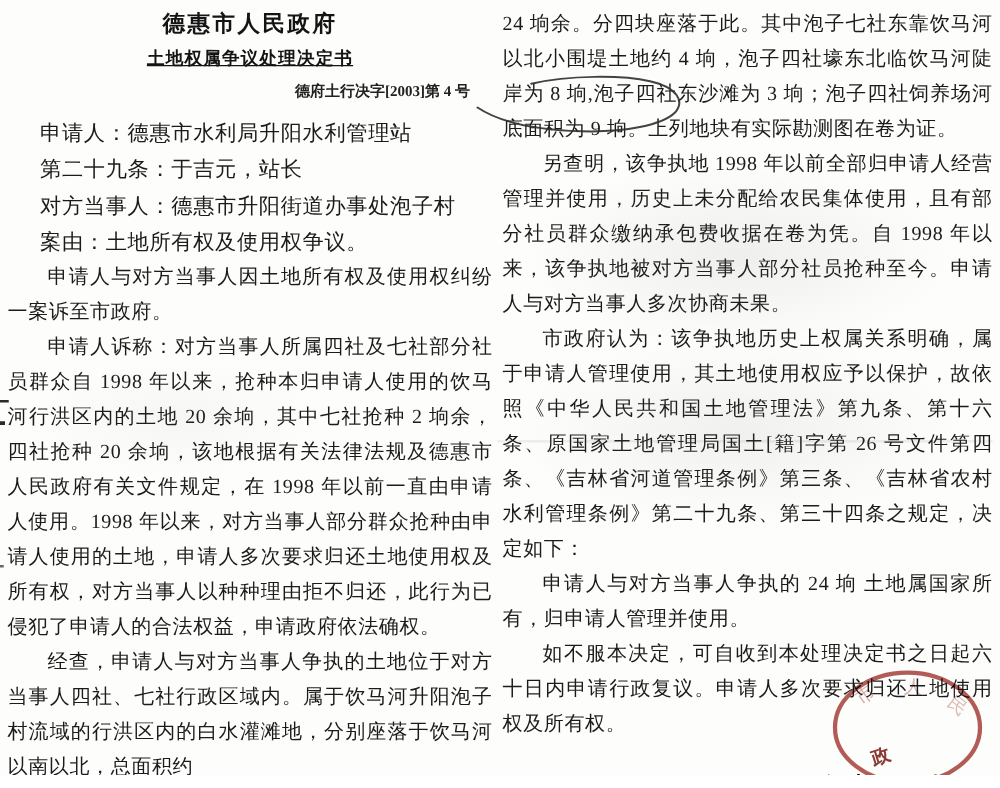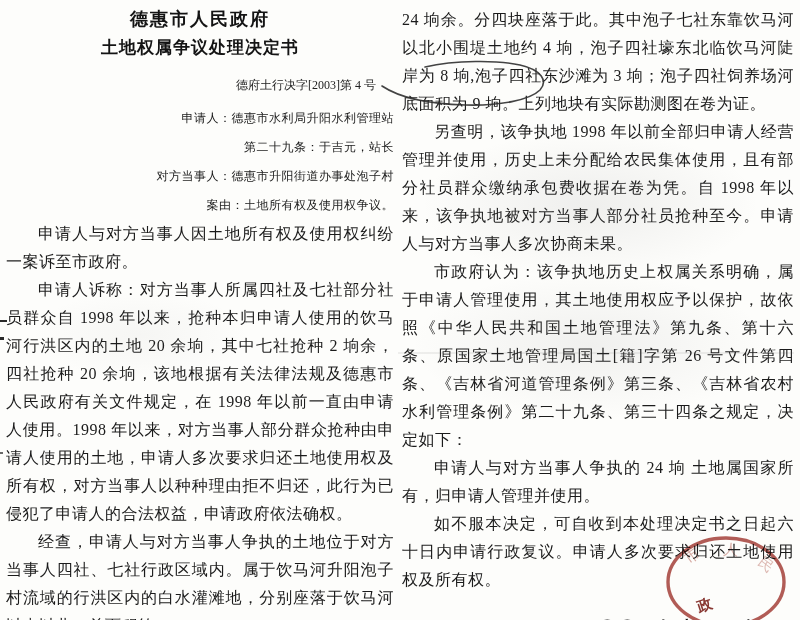--- a/index.html
+++ b/index.html
@@ -25,38 +25,37 @@
   .col-right { left: 402px; width: 392px; }
 
   .doc-title {
     text-align: center;
     font-weight: bold;
     font-size: 18px;
     line-height: 27px;
     letter-spacing: 2px;
     color: #141414;
   }
-  .doc-title.second { font-size: 17px; line-height: 29px; letter-spacing: 1px; }
+  .doc-title.second { font-size: 14px; line-height: 29px; letter-spacing: 1px; text-decoration: underline; }
   .doc-number {
     text-align: right;
     font-size: 12px;
-    font-weight: normal;
+    font-weight: bold;
     line-height: 18px;
     padding-right: 18px;
-    margin-top: 14px;
+    margin-top: 2px;
     margin-bottom: 10px;
     color: #222;
   }
   .party-line {
     padding-left: 26px;
-    font-size: 12px;
+    font-size: 17px;
     line-height: 29px;
     letter-spacing: 0.5px;
     white-space: nowrap;
-    text-align: right;
   }
   .body-par {
     margin: 0;
     font-size: 16px;
     line-height: 28px;
     letter-spacing: 0.5px;
     text-align: justify;
     text-indent: 2em;
     color: #1b1b1b;
   }

